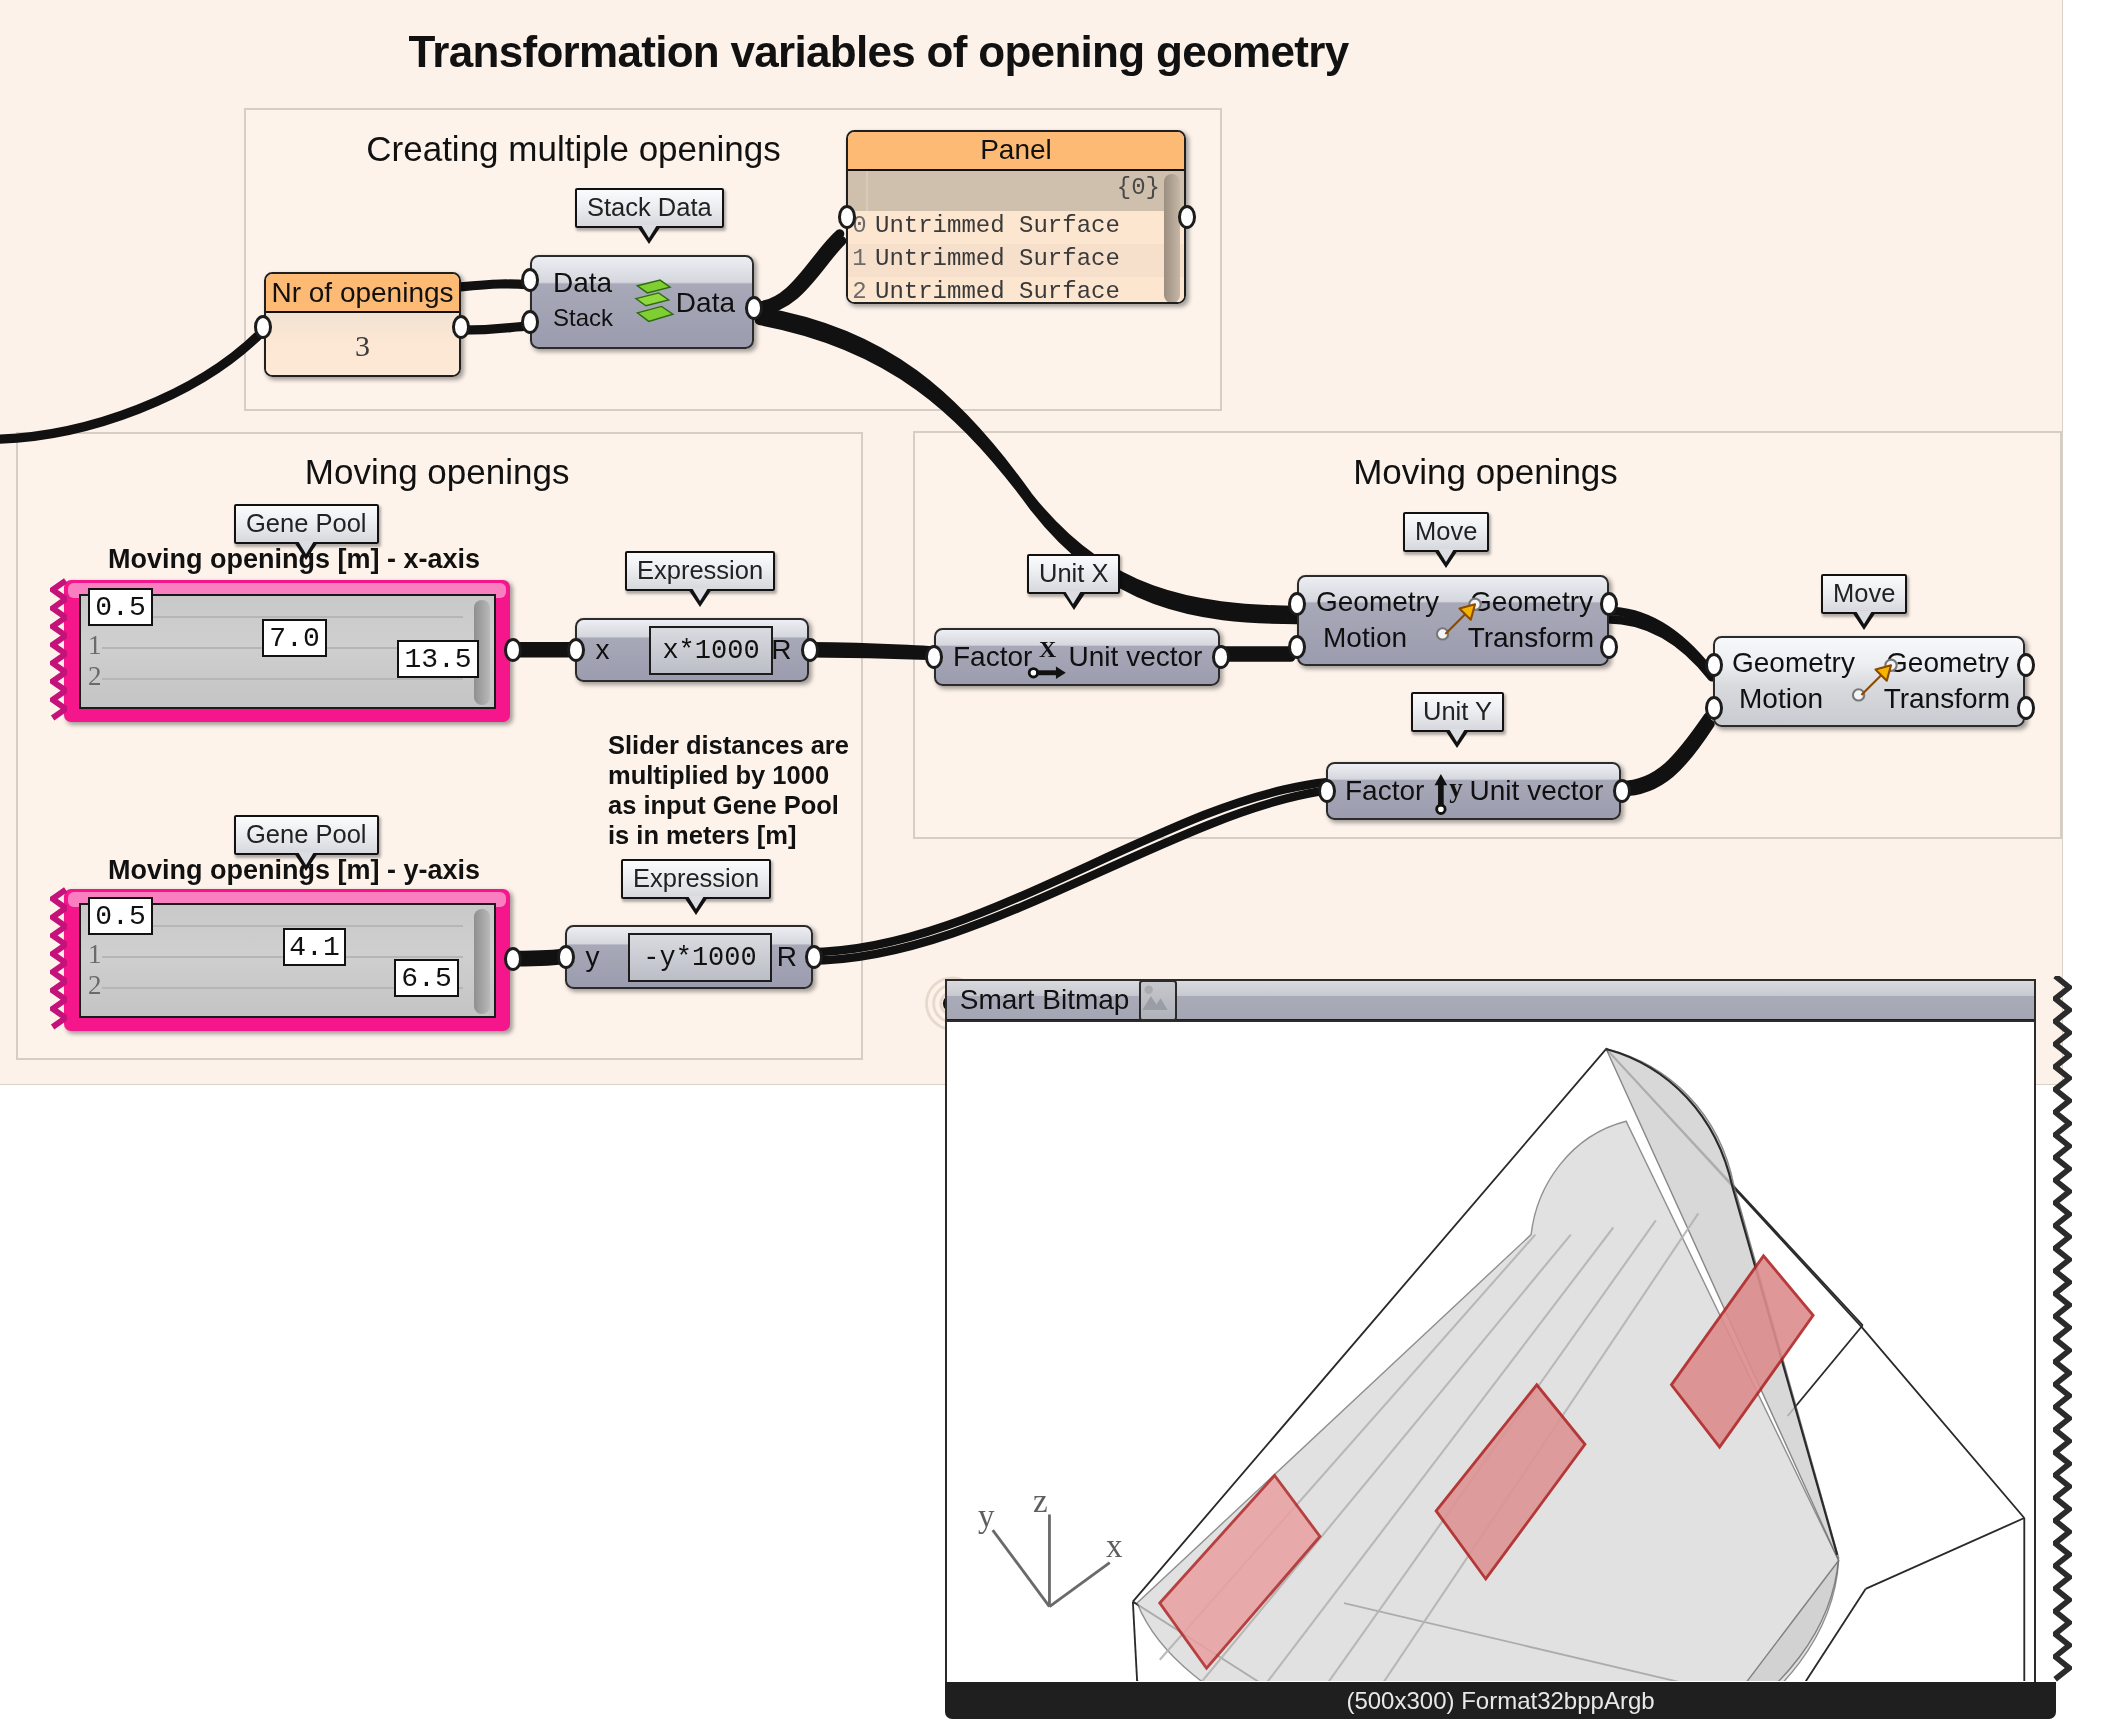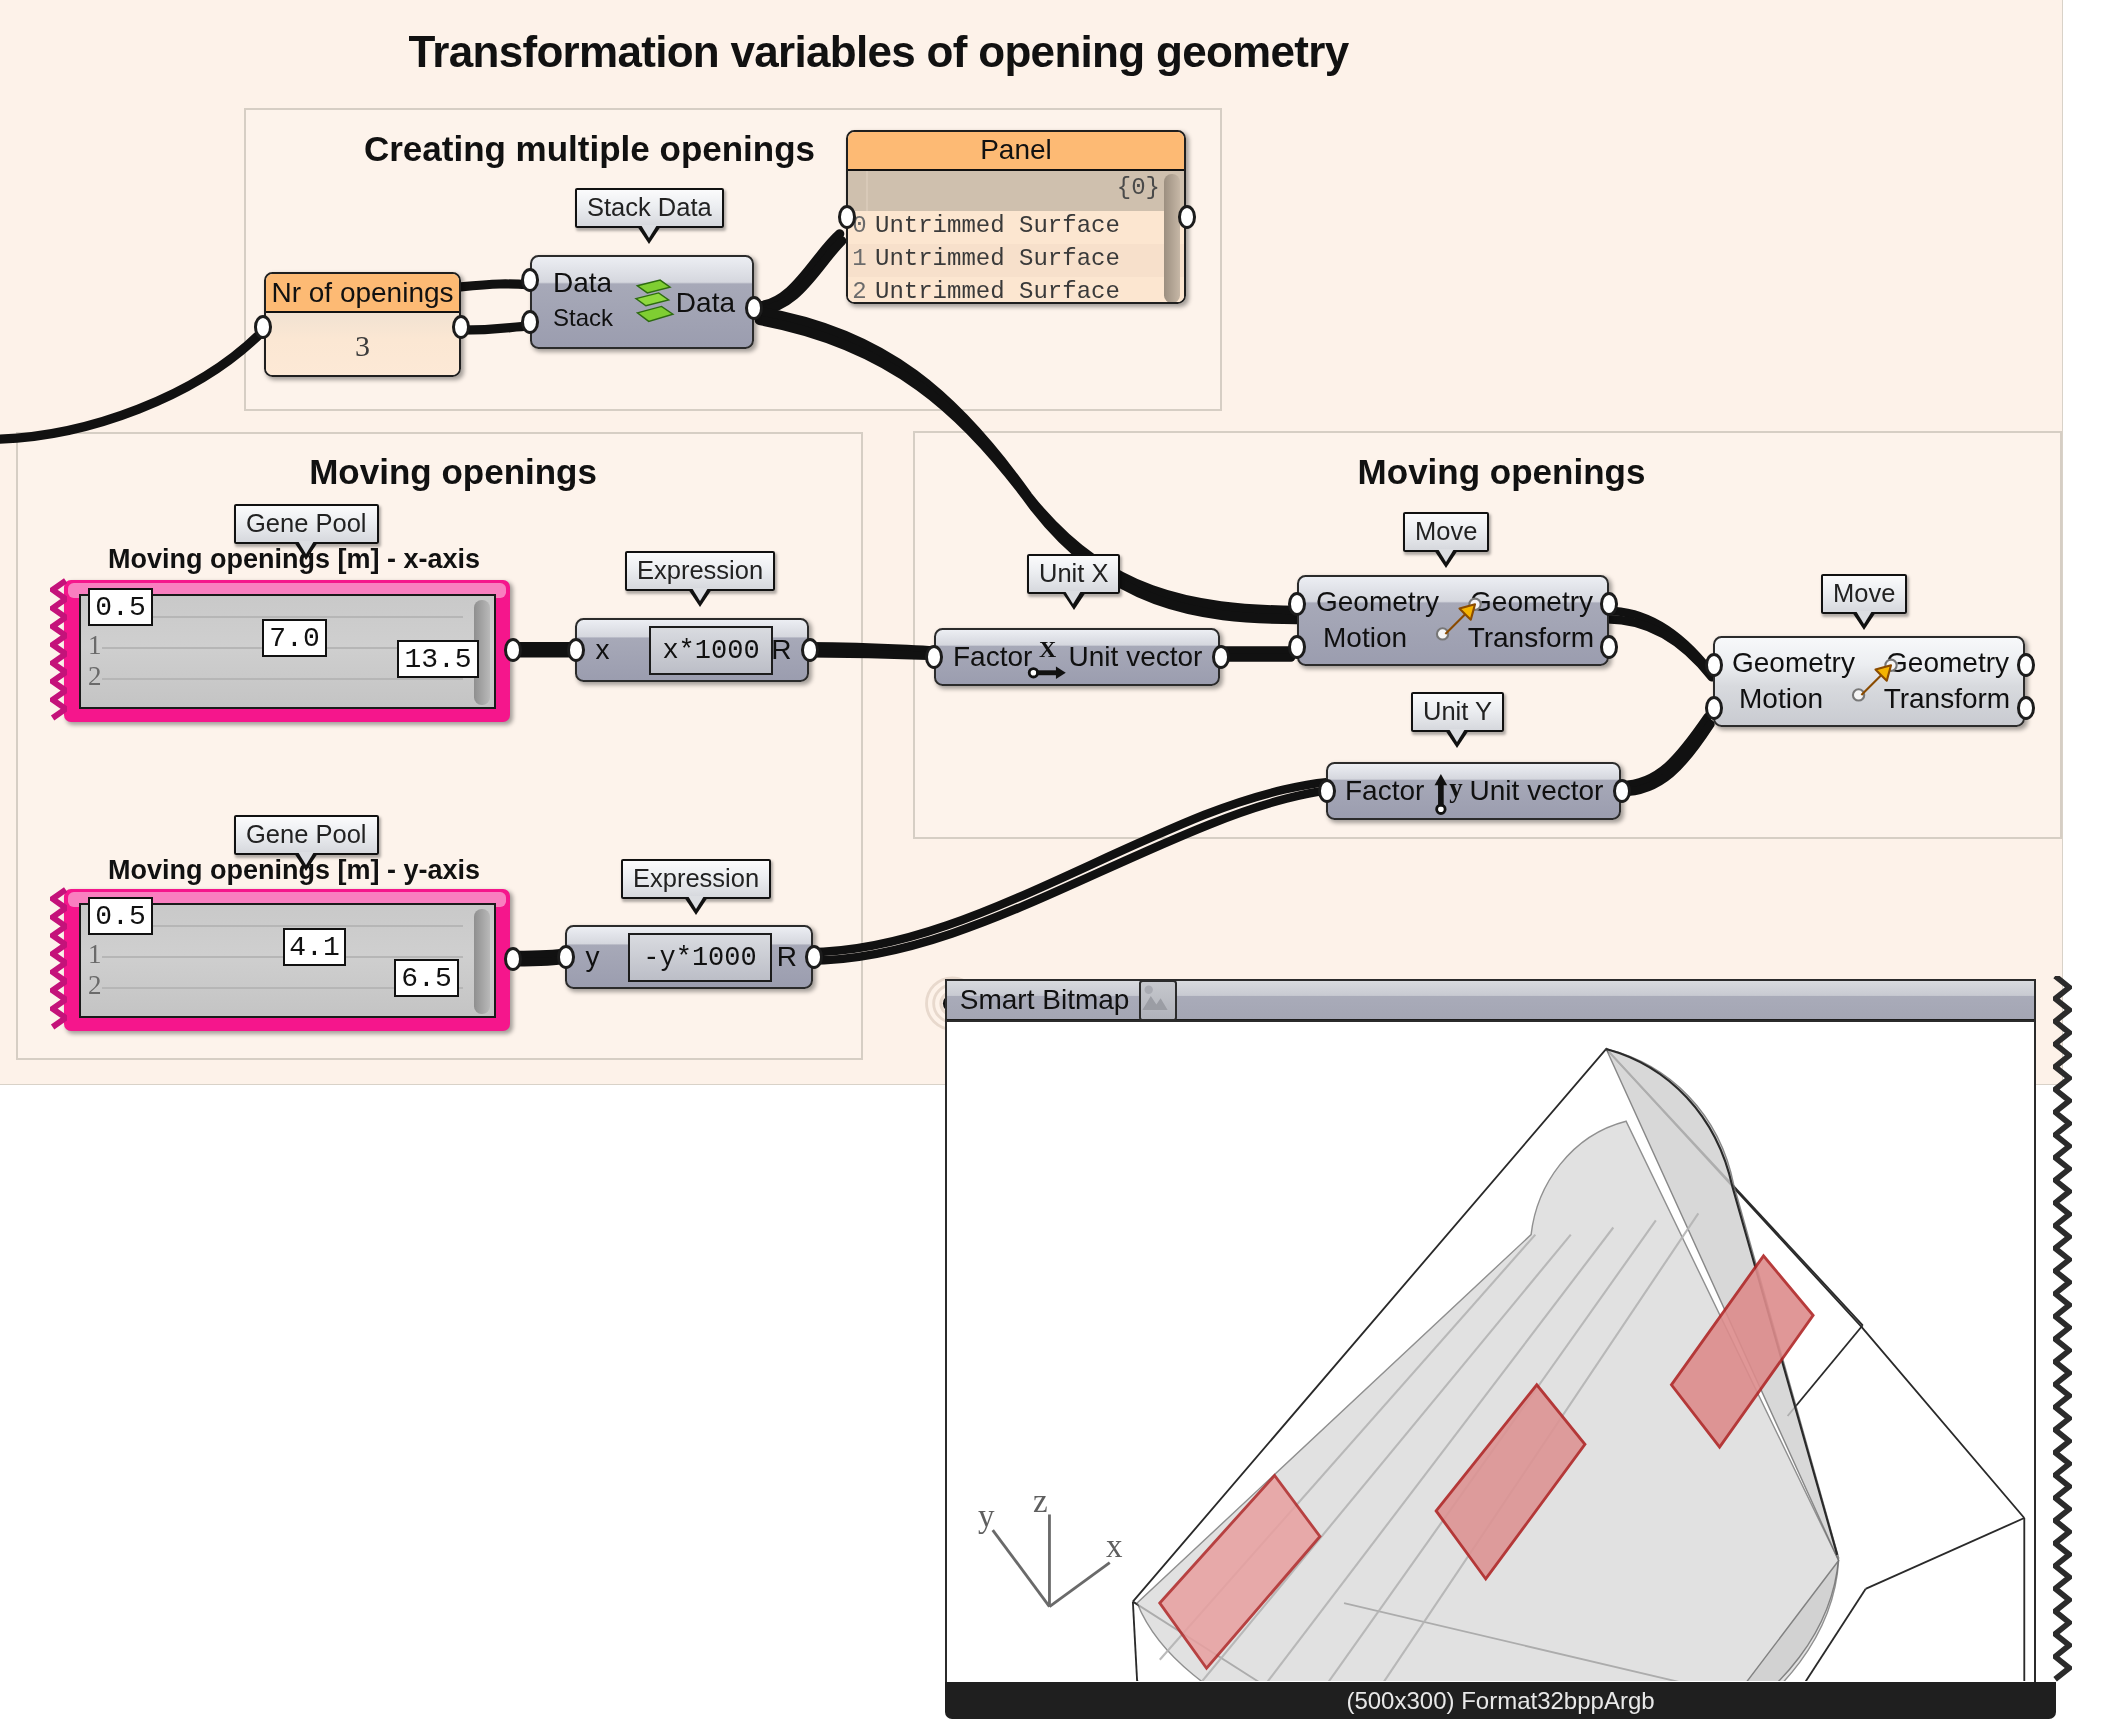--- a/index.html
+++ b/index.html
@@ -8,22 +8,22 @@
 
   
   #canvas{position:absolute;left:0;top:0;width:2062px;height:1084px;
           background:#fdf2e9;border-right:1.4px solid #d9d2c8;border-bottom:1.4px solid #d9d2c8;}
 
   .title{position:absolute;left:0;top:27px;width:1757px;text-align:center;
          font-size:44px;font-weight:bold;color:#111;letter-spacing:-0.7px;}
 
   
   .group{position:absolute;border:2.1px solid #d6cec4;background:rgba(255,255,255,0.12);}
-  .group-title{position:absolute;font-size:35px;font-weight:bold;color:#111;
-               text-align:center;white-space:nowrap;padding-left:16px;}
+  .group-title{position:absolute;font-size:35px;font-weight:normal;color:#111;
+               text-align:center;white-space:nowrap;}
 
   
   #wires{position:absolute;left:0;top:0;width:2062px;height:1084px;overflow:visible;}
 
   
   .comp{position:absolute;border:2.8px solid #2b2b2b;border-radius:8.5px;
         box-sizing:border-box;box-shadow:2.1px 2.8px 4.3px rgba(0,0,0,.35);
         background:linear-gradient(to bottom,#eceef3 0%,#d5d7de 28%,#a7a9b8 30%,#9b9daf 100%);
         display:flex;align-items:center;color:#101010;}
   .comp.light{background:linear-gradient(to bottom,#f7f8fa 0%,#eceef1 30%,#d8dade 55%,#c9cbd1 100%);}
@@ -227,20 +227,24 @@
   <div class="comp" style="left:575px;top:618px;width:234px;height:64px;">
     <span style="margin-left:18.4px;font-size:28px;">x</span>
     <span style="position:absolute;left:72px;top:6.4px;width:120px;height:45px;border:2.1px solid #1c1c1c;
                  background:linear-gradient(to bottom,#d9dbe0,#bcbec7);font-family:'Liberation Mono',monospace;
                  font-size:27px;display:flex;align-items:center;justify-content:center;color:#111;">x*1000</span>
     <span style="position:absolute;right:15.6px;top:14px;font-size:28px;">R</span>
   </div>
   <div class="port" style="left:567px;top:638px;"></div>
   <div class="port" style="left:801px;top:638px;"></div>
 
+  <div class="note" style="left:608px;top:730px;width:305px;white-space:pre-line;">Slider distances are
+multiplied by 1000
+as input Gene Pool
+is in meters [m]</div>
 
   <div class="balloon" style="left:234px;top:815px;">Gene Pool</div>
   <div class="gp-caption" style="left:71px;top:855px;width:446px;">Moving openings [m] - y-axis</div>
 
   <div class="gp-outer" style="left:64px;top:889px;width:446px;height:142px;">
     <div class="sheen"></div>
   </div>
   <svg class="gp-zig" style="left:50px;top:884px;" width="18.4" height="150" viewBox="0 0 26 212">
     <path d="M24 0 L4 14 L24 28 L4 42 L24 56 L4 70 L24 84 L4 98 L24 112 L4 126 L24 140 L4 154 L24 168 L4 182 L24 196 L4 210" fill="none" stroke="#c4127a" stroke-width="9"></path>
   </svg>

